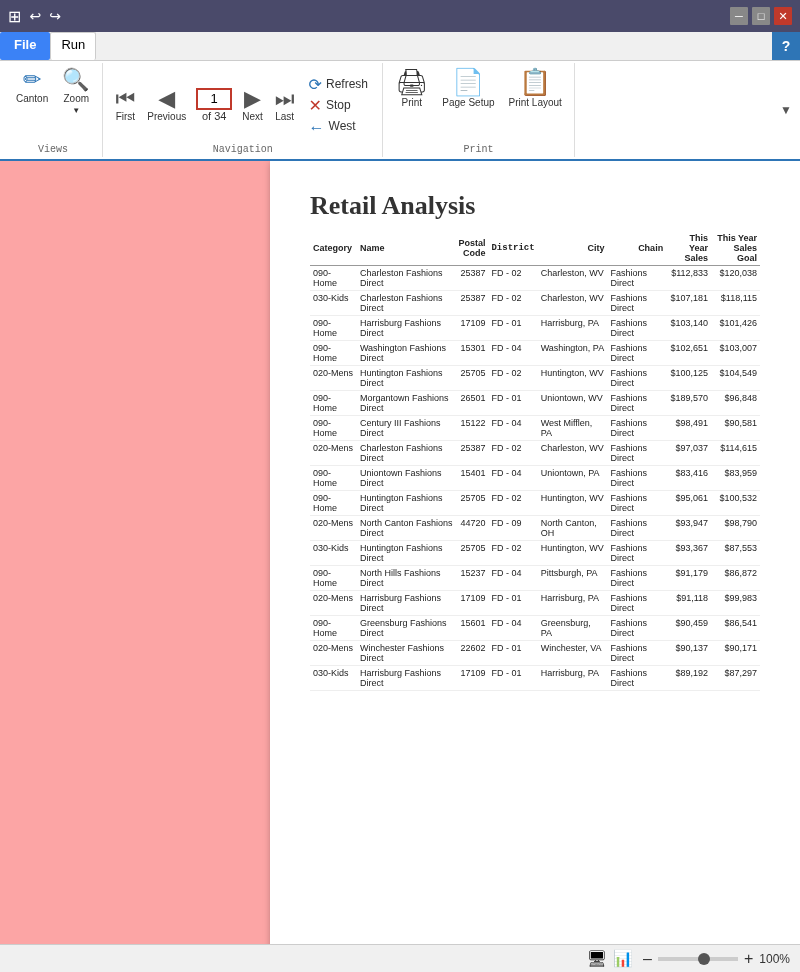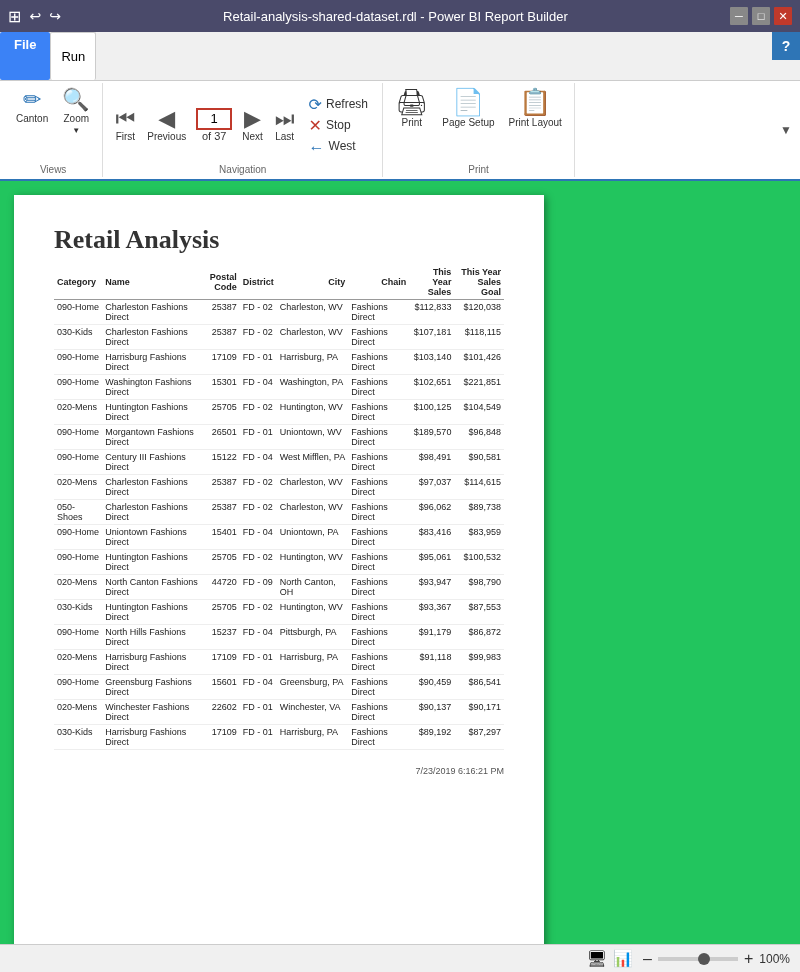--- a/index.html
+++ b/index.html
@@ -15,21 +15,21 @@
       padding: 0 8px;
       color: white;
       font-size: 13px;
     }
     .title-bar-left { display: flex; align-items: center; gap: 8px; }
     .title-bar-title { flex: 1; text-align: center; font-size: 13px; color: white; }
     .title-bar-controls { display: flex; gap: 4px; }
     .title-bar-btn { width: 18px; height: 18px; background: #888; color: white; border: none; font-size: 11px; display: flex; align-items: center; justify-content: center; cursor: pointer; border-radius: 1px; }
     .title-bar-btn.close { background: #c0392b; }
     .menu-item {
-      padding: 16px 10px;
+      padding: 4px 10px;
       font-size: 13px;
       cursor: pointer;
       border-radius: 2px;
     }
     .menu-item.active { background: #fff; border: 1px solid #ccc; border-bottom: none; }
 
     
     .ribbon {
       background: #fff;
       border-bottom: 2px solid #2e75b6;
@@ -60,20 +60,21 @@
       align-items: flex-start;
       gap: 2px;
       flex: 1;
       padding: 4px 0 2px 0;
     }
     .ribbon-group-label {
       font-size: 10px;
       color: #666;
       padding-bottom: 2px;
       text-align: center;
+      font-family: Liberation Mono, monospace;
     }
 
     .ribbon-btn {
       display: flex;
       flex-direction: column;
       align-items: center;
       justify-content: center;
       padding: 2px 6px;
       cursor: pointer;
       border-radius: 2px;
@@ -145,26 +146,26 @@
       gap: 2px;
       padding: 4px 0 2px 0;
     }
 
     
     .ribbon-expand { margin-left: auto; display: flex; align-items: center; padding: 0 4px; font-size: 12px; cursor: pointer; color: #555; }
 
     
     .main-area {
       flex: 1;
-      background: #22c55e;
+      background: #fca5a5;
       overflow: hidden;
       display: flex;
       align-items: flex-start;
-      justify-content: flex-start;
-      padding: 14px;
+      justify-content: flex-end;
+      padding: 0;
     }
 
     
     .report-page {
       background: white;
       width: 530px;
       min-height: 820px;
       box-shadow: 2px 2px 8px rgba(0,0,0,0.4);
       padding: 30px 40px 30px 40px;
       position: relative;
@@ -187,21 +188,21 @@
     .report-table thead tr th {
       font-weight: bold;
       text-align: right;
       border-bottom: 1px solid #999;
       padding: 2px 3px;
       font-size: 9px;
     }
     .report-table thead tr th:first-child { text-align: left; }
     .report-table thead tr th:nth-child(2) { text-align: left; }
     .report-table thead tr th:nth-child(3) { text-align: right; }
-    .report-table thead tr th:nth-child(4) { text-align: left; }
+    .report-table thead tr th:nth-child(4) { text-align: left; font-family: Liberation Mono, monospace; }
     .report-table thead tr th:nth-child(5) { text-align: right; }
     .report-table thead tr th:nth-child(6) { text-align: right; }
 
     .report-table tbody tr td {
       padding: 2px 3px;
       vertical-align: top;
       border-bottom: 1px solid #eee;
       font-size: 9px;
     }
     .report-table tbody tr td:first-child { text-align: left; }
@@ -250,21 +251,20 @@
   </style>
 </head>
 <body>
 
 <div class="title-bar">
   <div class="title-bar-left">
     <span style="font-size:16px;">⊞</span>
     <span style="font-size:14px; cursor:pointer;">↩</span>
     <span style="font-size:14px; cursor:pointer;">↪</span>
   </div>
-  <span class="title-bar-title">Retail-analysis-shared-dataset.rdl - Power BI Report Builder</span>
   <div class="title-bar-controls">
     <button class="title-bar-btn">─</button>
     <button class="title-bar-btn">□</button>
     <button class="title-bar-btn close">✕</button>
   </div>
 </div>
 
 <div style="background:#f0f0f0; border-bottom:1px solid #ccc; display:flex; align-items:stretch;">
   <div class="menu-item" style="background:#3b82f6; color:white; font-weight:bold; padding: 5px 14px;">File</div>
   <div class="menu-item active">Run</div>
@@ -298,21 +298,21 @@
           <span class="ribbon-btn-label">First</span>
         </div>
 
         <div class="nav-btn">
           <span class="nav-icon">◀</span>
           <span class="ribbon-btn-label">Previous</span>
         </div>
 
         <div class="page-input-area">
           <input type="text" class="page-input" value="1" style="">
-          <span class="page-of">of 37</span>
+          <span class="page-of">of 34</span>
         </div>
 
         <div class="nav-btn">
           <span class="nav-icon">▶</span>
           <span class="ribbon-btn-label">Next</span>
         </div>
 
         <div class="nav-btn">
           <span class="nav-icon">⏭</span>
           <span class="ribbon-btn-label">Last</span>
@@ -408,21 +408,21 @@
     <td class="num">$101,426</td>
   </tr>
           <tr>
     <td>090-Home</td>
     <td>Washington Fashions Direct</td>
     <td class="num">15301</td>
     <td>FD - 04</td>
     <td>Washington, PA</td>
     <td>Fashions Direct</td>
     <td class="num">$102,651</td>
-    <td class="num">$221,851</td>
+    <td class="num">$103,007</td>
   </tr>
           <tr>
     <td>020-Mens</td>
     <td>Huntington Fashions Direct</td>
     <td class="num">25705</td>
     <td>FD - 02</td>
     <td>Huntington, WV</td>
     <td>Fashions Direct</td>
     <td class="num">$100,125</td>
     <td class="num">$104,549</td>
@@ -451,30 +451,20 @@
     <td>020-Mens</td>
     <td>Charleston Fashions Direct</td>
     <td class="num">25387</td>
     <td>FD - 02</td>
     <td>Charleston, WV</td>
     <td>Fashions Direct</td>
     <td class="num">$97,037</td>
     <td class="num">$114,615</td>
   </tr>
           <tr>
-    <td>050-Shoes</td>
-    <td>Charleston Fashions Direct</td>
-    <td class="num">25387</td>
-    <td>FD - 02</td>
-    <td>Charleston, WV</td>
-    <td>Fashions Direct</td>
-    <td class="num">$96,062</td>
-    <td class="num">$89,738</td>
-  </tr>
-          <tr>
     <td>090-Home</td>
     <td>Uniontown Fashions Direct</td>
     <td class="num">15401</td>
     <td>FD - 04</td>
     <td>Uniontown, PA</td>
     <td>Fashions Direct</td>
     <td class="num">$83,416</td>
     <td class="num">$83,959</td>
   </tr>
           <tr>
@@ -552,21 +542,20 @@
     <td>Harrisburg Fashions Direct</td>
     <td class="num">17109</td>
     <td>FD - 01</td>
     <td>Harrisburg, PA</td>
     <td>Fashions Direct</td>
     <td class="num">$89,192</td>
     <td class="num">$87,297</td>
   </tr>
         </tbody>
     </table>
-    <div class="report-timestamp">7/23/2019 6:16:21 PM</div>
   </div>
 </div>
 
 <div class="status-bar">
   <div class="status-bar-icons">
     <span style="font-size:16px;">🖥</span>
     <span style="font-size:16px;">📊</span>
   </div>
   <div class="zoom-controls">
     <span class="zoom-btn">–</span>

